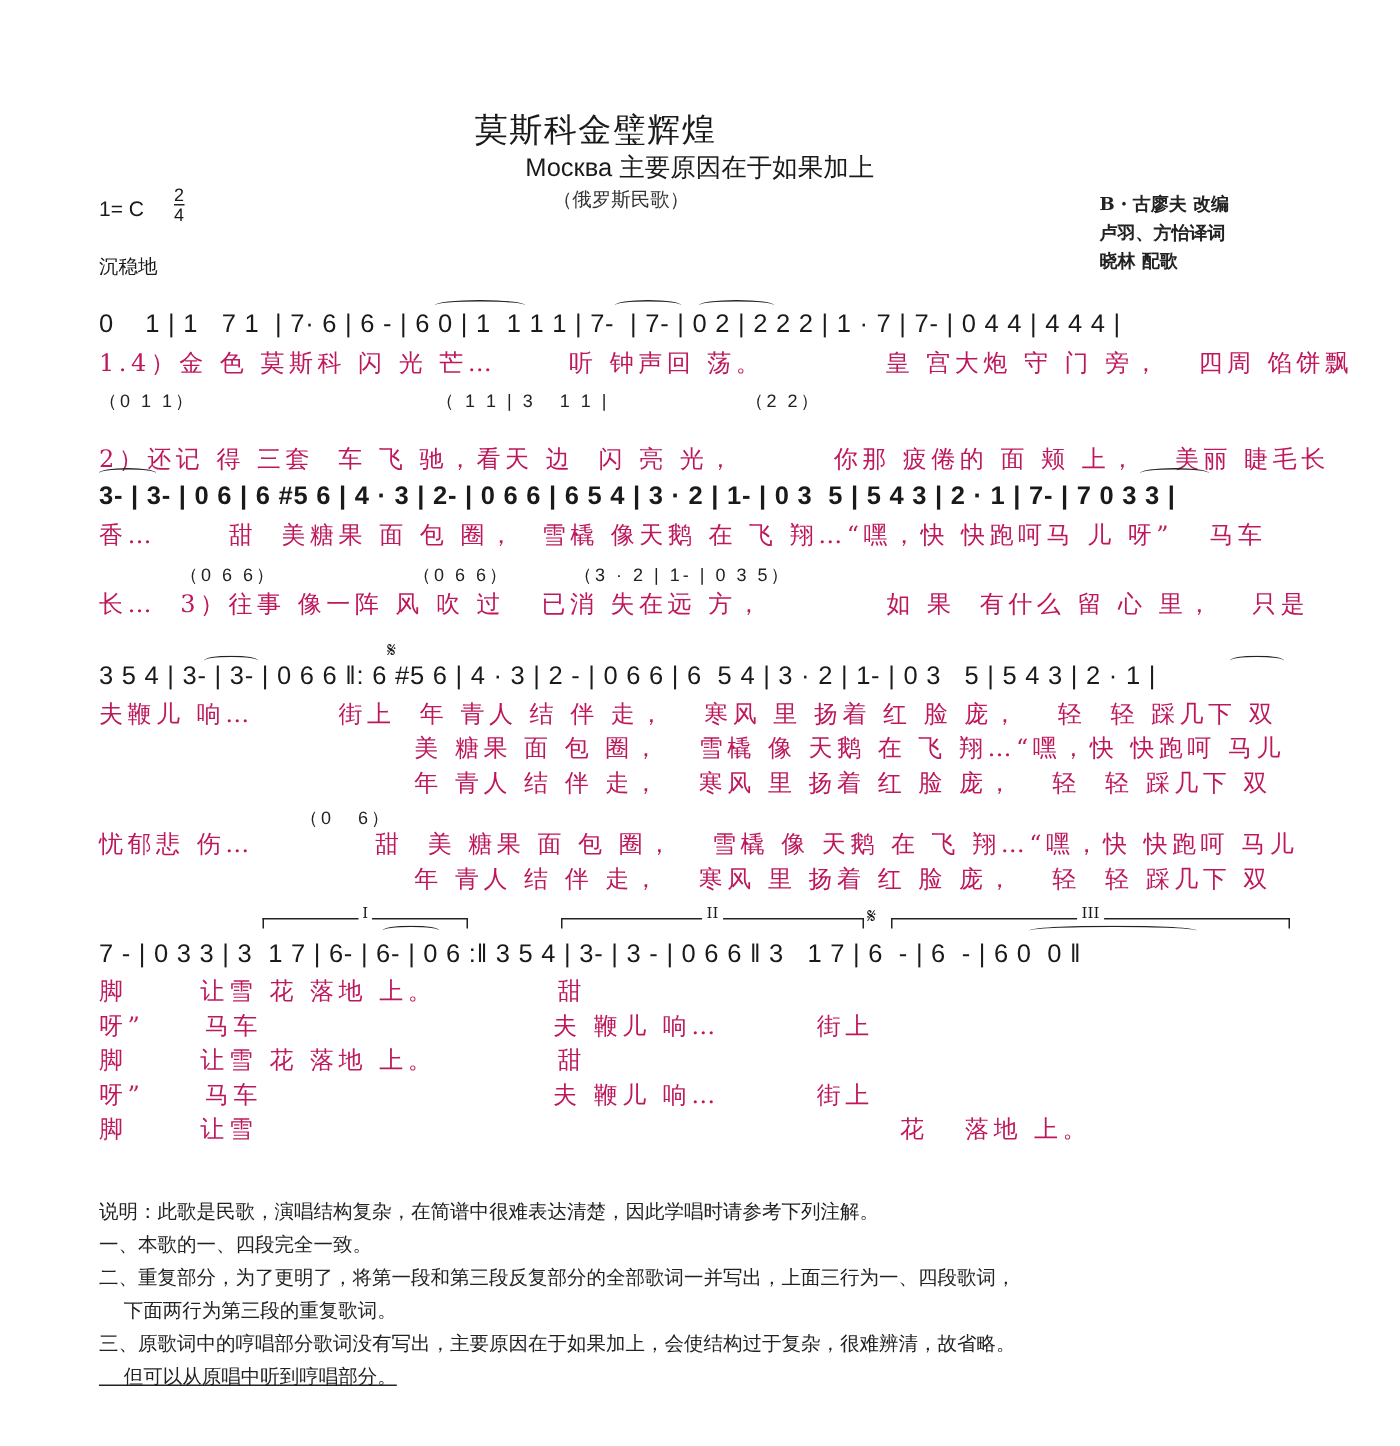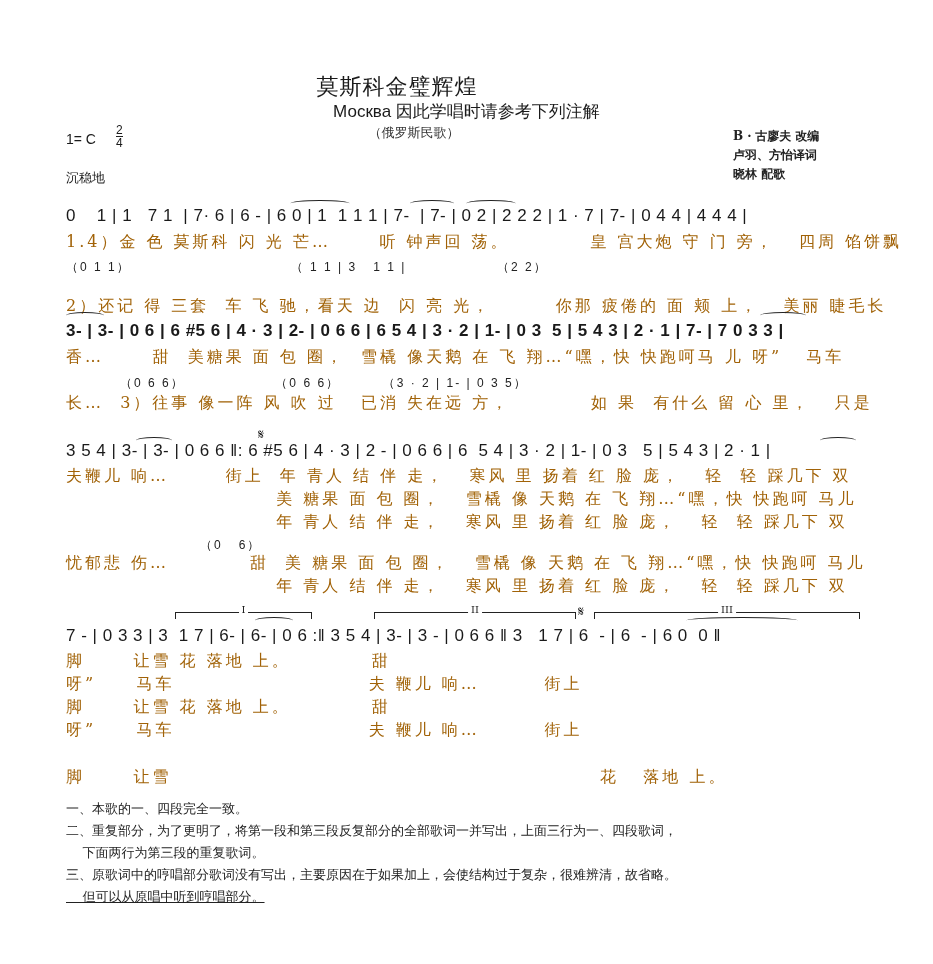--- a/index.html
+++ b/index.html
@@ -8,34 +8,34 @@
   .abs { position:absolute; white-space:nowrap; }
   .title-cn { left:0; width:794px; top:72px; text-align:center; font-family:"DejaVu Sans", sans-serif; font-size:22px; letter-spacing:1px; }
   .title-ru { left:0; width:933px; top:100px; text-align:center; font-family:"Liberation Sans", sans-serif; font-size:17px; }
   .subtitle { left:0; width:828px; top:124px; text-align:center; font-size:13px; color:#333; }
   .key { left:66px; top:131px; font-family:"Liberation Sans", sans-serif; font-size:14px; }
   .meter { left:116px; top:124px; font-family:"Liberation Sans", sans-serif; font-size:12px; line-height:12px; text-align:center; }
   .meter div:first-child { border-bottom:1px solid #222; }
   .tempo { left:66px; top:169px; font-family:"DejaVu Sans", sans-serif; font-size:13px; }
   .credits { left:733px; top:127px; font-size:12px; line-height:19px; color:#222;font-weight:bold; }
   .notes { font-family:"Liberation Sans", sans-serif; font-size:17px; letter-spacing:0.5px; }
-  .lyric { font-family:"DejaVu Serif", serif; font-size:16px; letter-spacing:3px; color:#a16207; }
+  .lyric { font-family:"DejaVu Serif", serif; font-size:16px; letter-spacing:3px; color:#be185d; }
   .small { font-family:"Liberation Sans", sans-serif; font-size:12px; letter-spacing:2px; color:#222; }
   .note-line { left:66px; }
   .bracket { position:absolute; border-top:1px solid #222; border-left:1px solid #222; border-right:1px solid #222; height:6px; }
   .bracket span { position:absolute; top:-9px; left:50%; transform:translateX(-50%); background:#fff; font-size:10px; padding:0 3px; font-family:"DejaVu Serif", serif; }
   .tie { position:absolute; border-top:1.5px solid #222; border-radius:50% 50% 0 0; height:6px; }
   .segno { font-family:"DejaVu Serif", serif; font-size:14px; }
   .notes-text { left:66px; top:798px; font-size:13px; line-height:22px; color:#222; }
 </style>
 </head>
 <body>
 
 <div class="abs title-cn">莫斯科金璧辉煌</div>
-<div class="abs title-ru">Москва 因此学唱时请参考下列注解</div>
+<div class="abs title-ru">Москва 主要原因在于如果加上</div>
 <div class="abs subtitle">（俄罗斯民歌）</div>
 
 <div class="abs key">1= C</div>
 <div class="abs meter">
   <div>2</div>
   <div>4</div>
 </div>
 <div class="abs tempo">沉稳地</div>
 
 <div class="abs credits">
@@ -80,23 +80,24 @@
 <div class="bracket" style="left:594px;top:612px;width:264px;">
     <span>III</span>
   </div>
 <div class="tie" style="left:255px;top:617px;width:38px;"></div>
 <div class="tie" style="left:686px;top:617px;width:112px;"></div>
 <div class="abs notes note-line" style="top:626px;">7 - | 0 3 3 | 3  1 7 | 6- | 6- | 0 6 :‖ 3 5 4 | 3- | 3 - | 0 6 6 ‖ 3   1 7 | 6  - | 6  - | 6 0  0 ‖</div>
 <div class="abs lyric" style="left:66px;top:651px;">脚      让雪 花 落地 上。          甜</div>
 <div class="abs lyric" style="left:66px;top:674px;">呀”     马车                        夫 鞭儿 响…        街上</div>
 <div class="abs lyric" style="left:66px;top:697px;">脚      让雪 花 落地 上。          甜</div>
 <div class="abs lyric" style="left:66px;top:720px;">呀”     马车                        夫 鞭儿 响…        街上</div>
-<div class="abs lyric" style="left:66px;top:743px;margin-top:24px;">脚      让雪                                                     花   落地 上。</div>
+<div class="abs lyric" style="left:66px;top:743px;">脚      让雪                                                     花   落地 上。</div>
 
 <div class="abs notes-text">
+  <div>说明：此歌是民歌，演唱结构复杂，在简谱中很难表达清楚，因此学唱时请参考下列注解。</div>
   <div>一、本歌的一、四段完全一致。</div>
   <div>二、重复部分，为了更明了，将第一段和第三段反复部分的全部歌词一并写出，上面三行为一、四段歌词，</div>
   <div style="white-space:pre;">    下面两行为第三段的重复歌词。</div>
   <div>三、原歌词中的哼唱部分歌词没有写出，主要原因在于如果加上，会使结构过于复杂，很难辨清，故省略。</div>
   <div style="white-space:pre;text-decoration:underline;">    但可以从原唱中听到哼唱部分。</div>
 </div>
 
 <style>.abs.notes, .abs.lyric, .abs.small { white-space:pre; }</style>
 
 </body></html>

